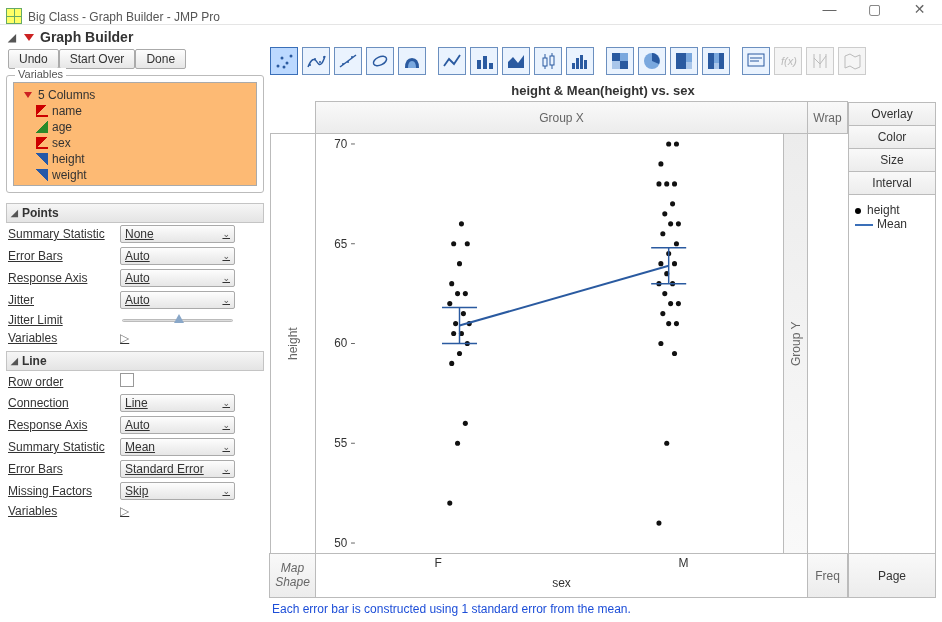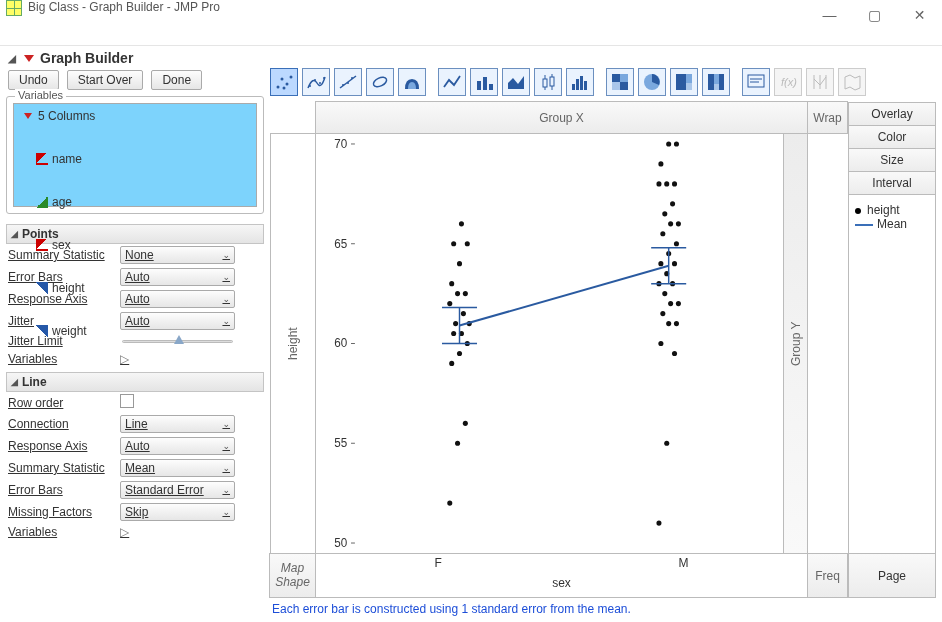--- a/index.html
+++ b/index.html
@@ -10,23 +10,23 @@
     color: #333;
     background: #fff;
     width: 942px;
     height: 622px;
     overflow: hidden;
     display:flex;
     flex-direction:column;
   }
   
   .titlebar {
-    height:46px;
+    height:25px;
     display:flex;
-    align-items:flex-start;
+    align-items:flex-end;
     padding-left:6px;
     border-bottom:1px solid #e5e5e5;
     color:#555;
   }
   .titlebar .appicon{
     width:16px;height:16px;
     display:inline-block;
     border:1px solid #6a6;
     margin-right:6px;
     position:relative;
@@ -72,21 +72,21 @@
     gap:6px;
     min-height:0;
   }
   .left{
     width:258px;
     display:flex;
     flex-direction:column;
   }
 
   
-  .btnrow{display:flex;gap:8px;padding:2px 2px 6px 2px;}
+  .btnrow{display:flex;gap:0;padding:2px 2px 6px 2px;}
   .btn{
     border:1px solid #aaa;
     background:linear-gradient(#fdfdfd,#e6e6e6);
     padding:2px 10px;
     font-size:12px;
     border-radius:2px;
     cursor:pointer;
   }
 
   
@@ -96,27 +96,27 @@
     padding:6px;
     position:relative;
     margin-bottom:6px;
   }
   .fieldset-label{
     position:absolute;top:-8px;left:8px;
     background:#fff;padding:0 3px;font-size:11px;color:#555;
   }
   .collist{
     border:1px solid #aaa;
-    background:#7dd3fc;
+    background:#fdba74;
     padding:4px;
     font-size:12px;
     height:104px;
   }
   .colitem{display:flex;align-items:center;gap:4px;padding:1px 0 1px 4px;}
-  .colitem.indent{padding-left:18px;margin-top:27px;}
+  .colitem.indent{padding-left:18px;}
   .glyph{width:12px;height:12px;display:inline-block;}
   .glyph.red{
     background:linear-gradient(135deg,#c00 50%,transparent 50%);
     border-bottom:2px solid #c00;
   }
   .glyph.green{
     background:linear-gradient(135deg,transparent 50%,#2a8a2a 50%);
   }
   .glyph.blue{
     background:linear-gradient(45deg,transparent 48%,#2558a8 48%);
@@ -556,20 +556,21 @@
             <polyline points="5,8 11,14 17,6" stroke="#bbb" fill="none"></polyline>
           </svg>
         </div>
       <div class="charticon dis">
           <svg viewBox="0 0 22 22">
             <path d="M4 6 L9 4 L14 7 L19 5 L19 17 L14 19 L9 16 L4 18 Z" stroke="#bbb" fill="none"></path>
           </svg>
         </div>
     </div>
 
+    <div class="charttitle">height &amp; Mean(height) vs. sex</div>
 
     <div class="graphgrid">
 
       <div class="zone placeholder"></div>
       <div class="zone header" style="grid-column:2/4;">Group X</div>
       <div class="zone header">Wrap</div>
       <div class="rightcol" style="grid-row:1/4;grid-column:5;display:flex;flex-direction:column;">
         <div class="propbtn">Overlay</div>
         <div class="propbtn">Color</div>
         <div class="propbtn">Size</div>

